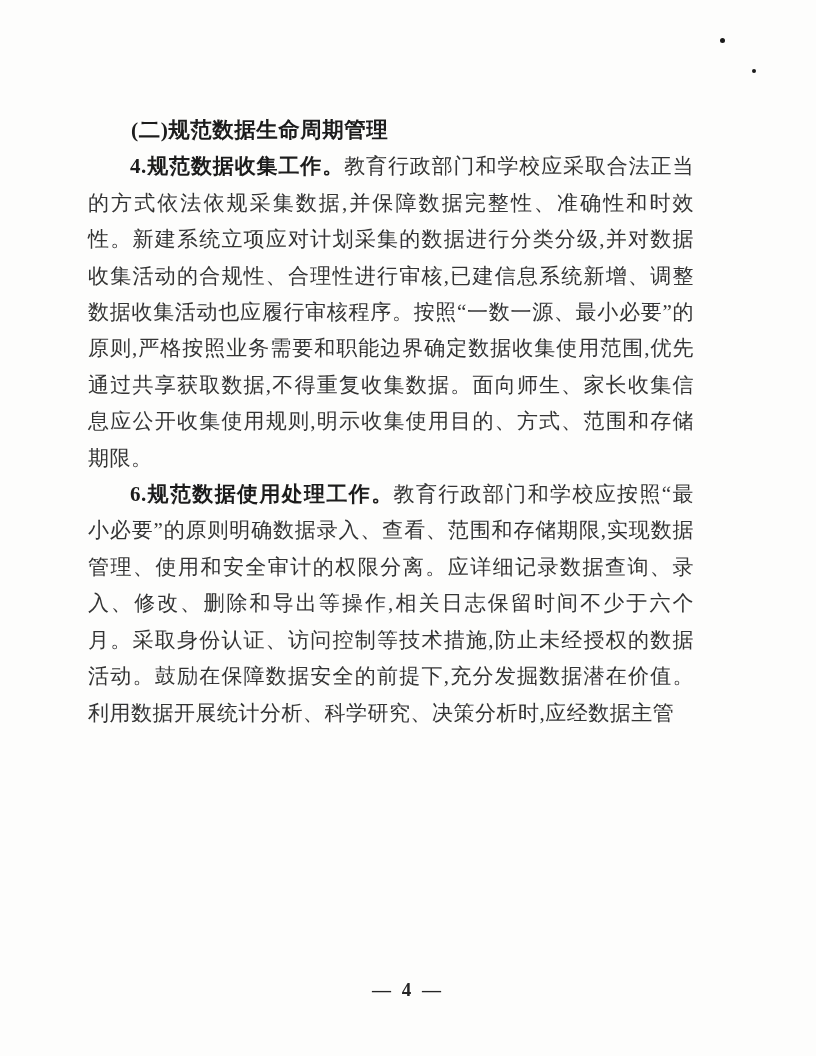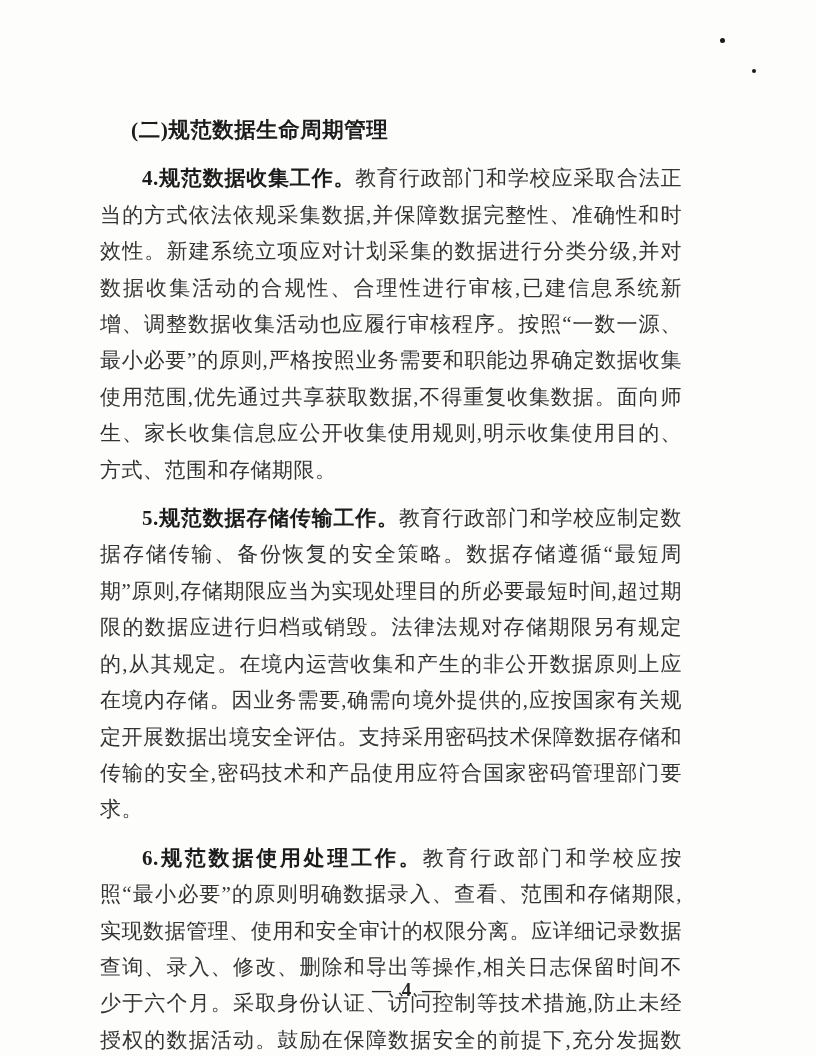--- a/index.html
+++ b/index.html
@@ -31,21 +31,21 @@
   }
   .heading {
     margin: 0;
     font-size: 21.5px;
     font-weight: bold;
     color: #1c1c1c;
     text-indent: 2em;
     line-height: 36.4px;
   }
   .para {
-    margin: 12px;
+    margin: 0;
     text-indent: 2em;
   }
   .para .lead {
     font-weight: bold;
     color: #1c1c1c;
   }
   .page-number {
     position: absolute;
     left: 105px;
     width: 606px;
@@ -81,20 +81,19 @@
 <div class="page">
 
   <div class="speck speck-1"></div>
   <div class="speck speck-2"></div>
 
   <div class="content">
     <h2 class="heading">(二)规范数据生命周期管理</h2>
 
     <p class="para"><span class="lead">4.规范数据收集工作。</span><span>教育行政部门和学校应采取合法正当的方式依法依规采集数据,并保障数据完整性、准确性和时效性。新建系统立项应对计划采集的数据进行分类分级,并对数据收集活动的合规性、合理性进行审核,已建信息系统新增、调整数据收集活动也应履行审核程序。按照“一数一源、最小必要”的原则,严格按照业务需要和职能边界确定数据收集使用范围,优先通过共享获取数据,不得重复收集数据。面向师生、家长收集信息应公开收集使用规则,明示收集使用目的、方式、范围和存储期限。</span></p>
 
-    <p class="para"><span class="lead">5.规范数据存储传输工作。</span><span>教育行政部门和学校应制定数据存储传输、备份恢复的安全策略。数据存储遵循“最短周期”原则,存储期限应当为实现处理目的所必要最短时间,超过期限的数据应进行归档或销毁。法律法规对存储期限另有规定的,从其规定。在境内运营收集和产生的非公开数据原则上应在境内存储。因业务需要,确需向境外提供的,应按国家有关规定开展数据出境安全评估。支持采用密码技术保障数据存储和传输的安全,密码技术和产品使用应符合国家密码管理部门要求。</span></p>
 
     <p class="para"><span class="lead">6.规范数据使用处理工作。</span><span>教育行政部门和学校应按照“最小必要”的原则明确数据录入、查看、范围和存储期限,实现数据管理、使用和安全审计的权限分离。应详细记录数据查询、录入、修改、删除和导出等操作,相关日志保留时间不少于六个月。采取身份认证、访问控制等技术措施,防止未经授权的数据活动。鼓励在保障数据安全的前提下,充分发掘数据潜在价值。利用数据开展统计分析、科学研究、决策分析时,应经数据主管</span></p>
   </div>
 
   <div class="page-number">— 4 —</div>
 
 </div>
 
 </body></html>

